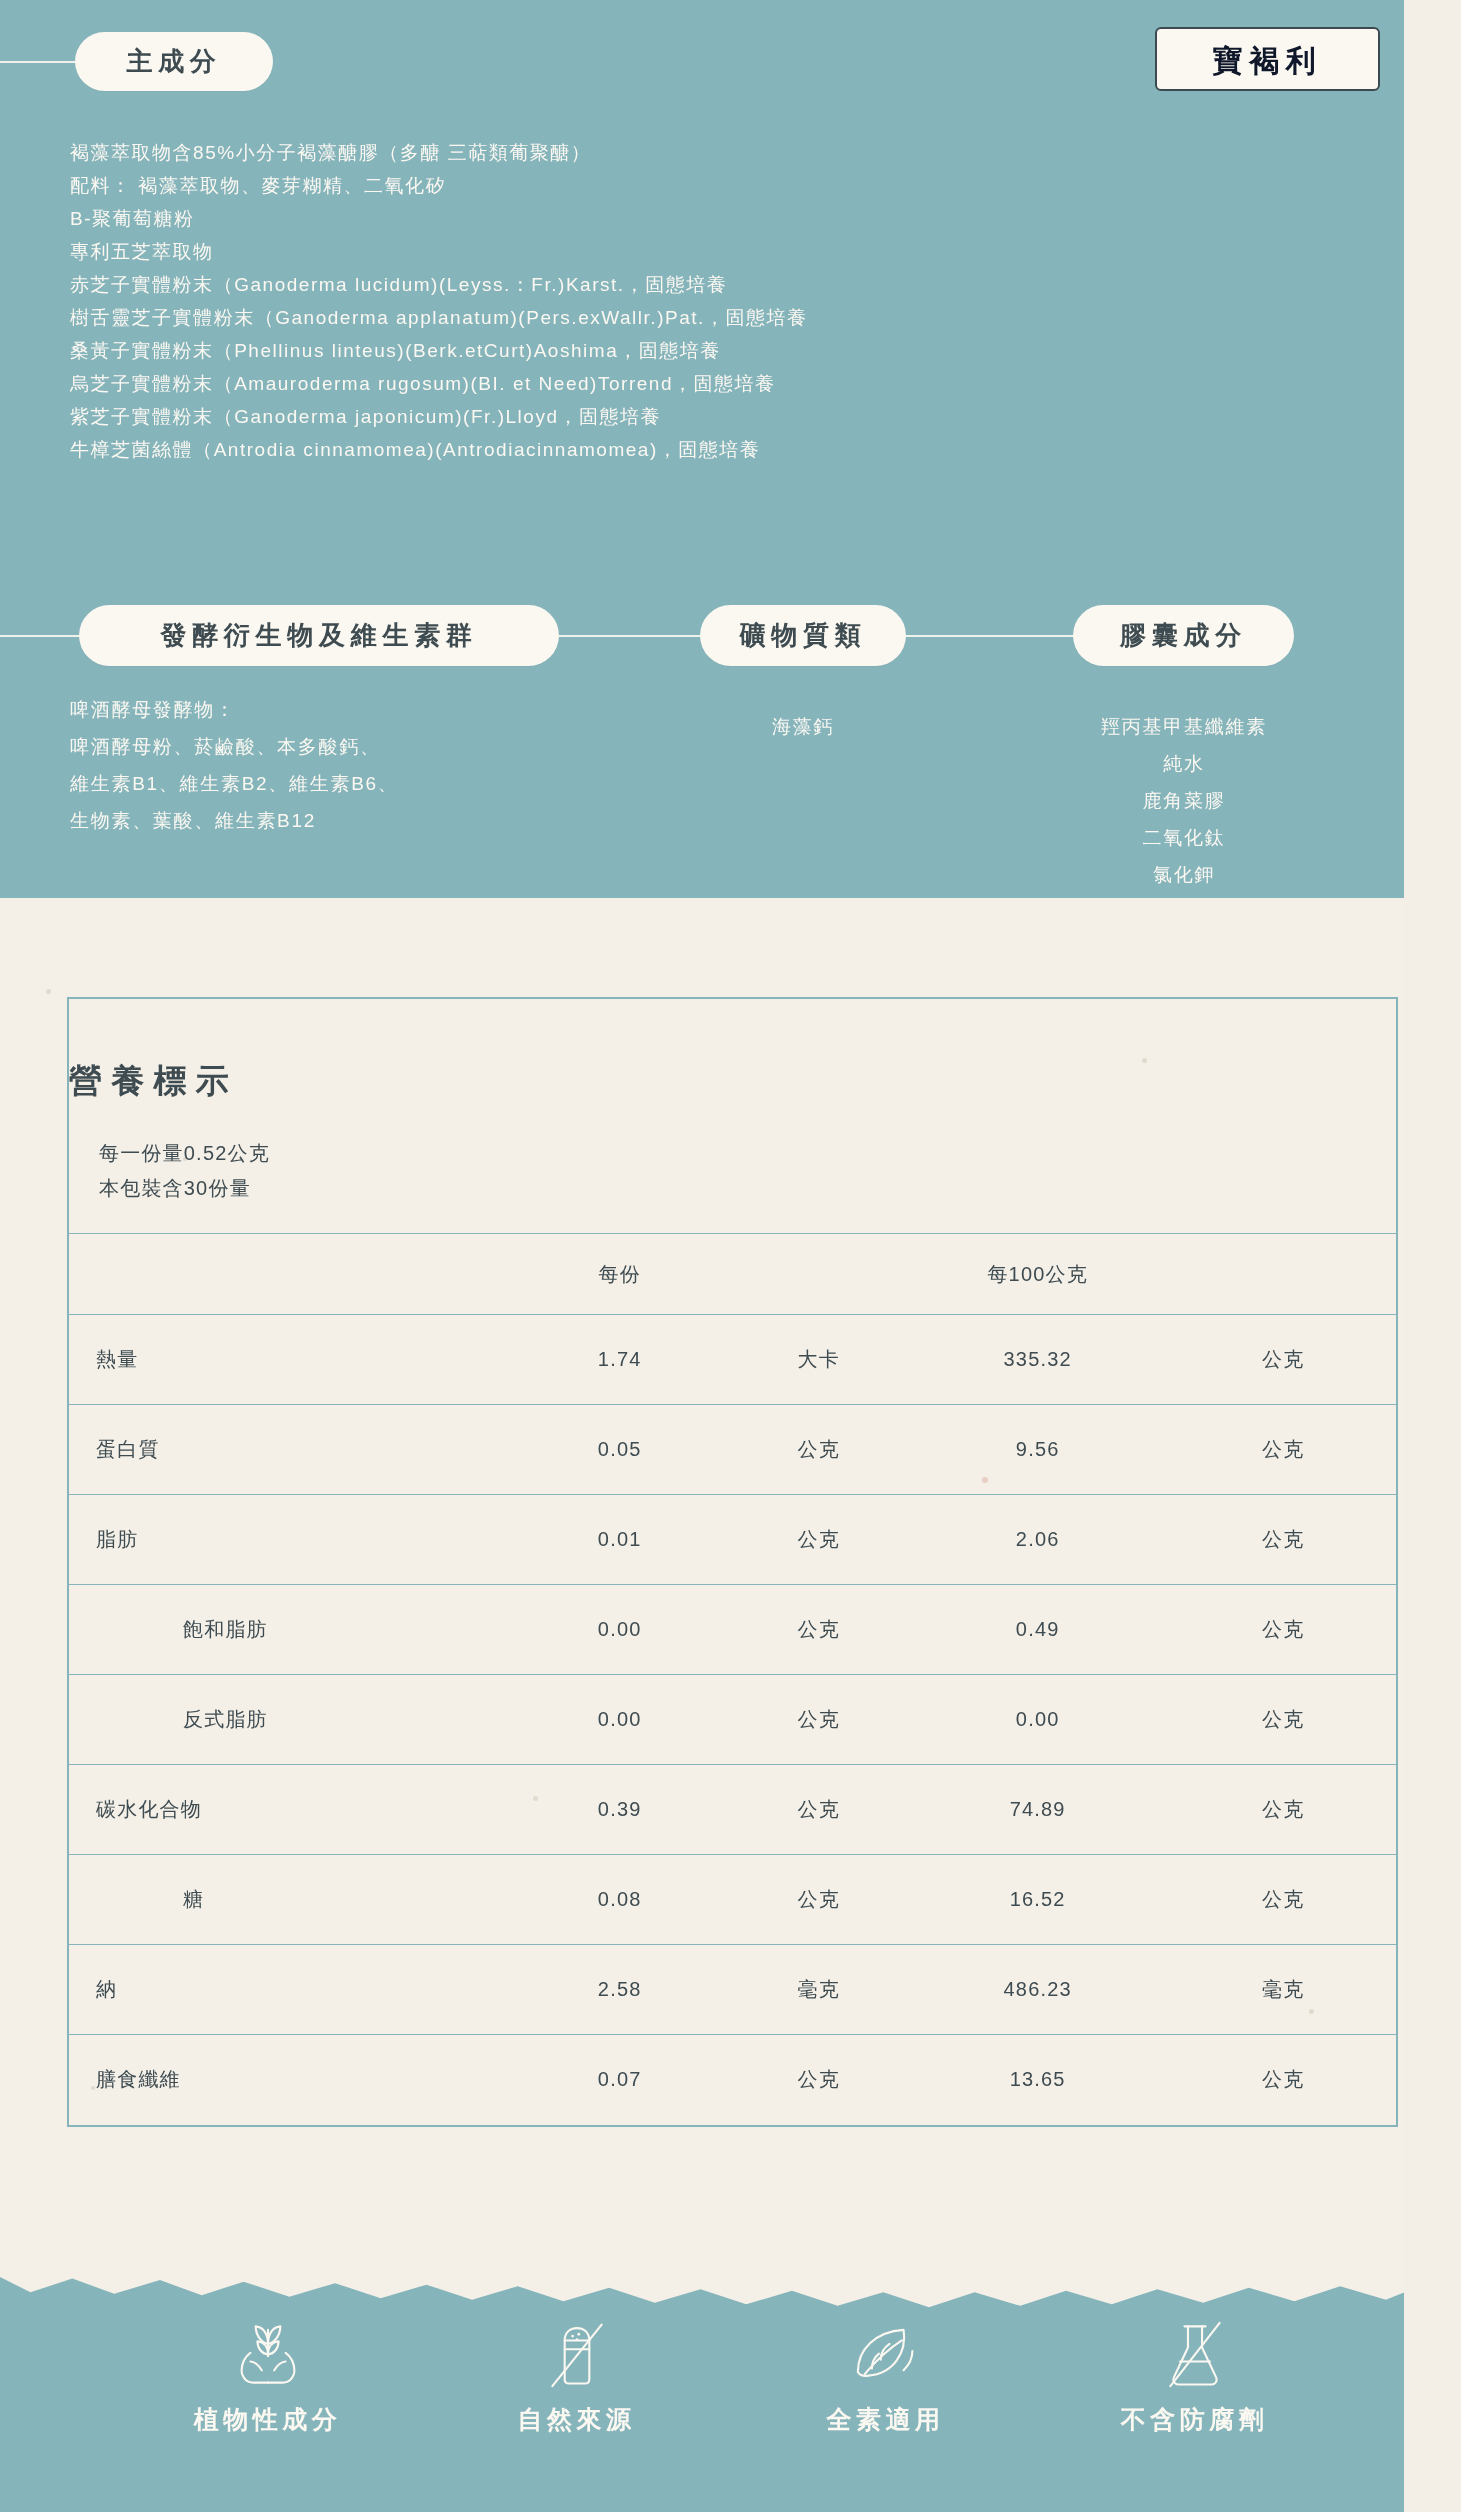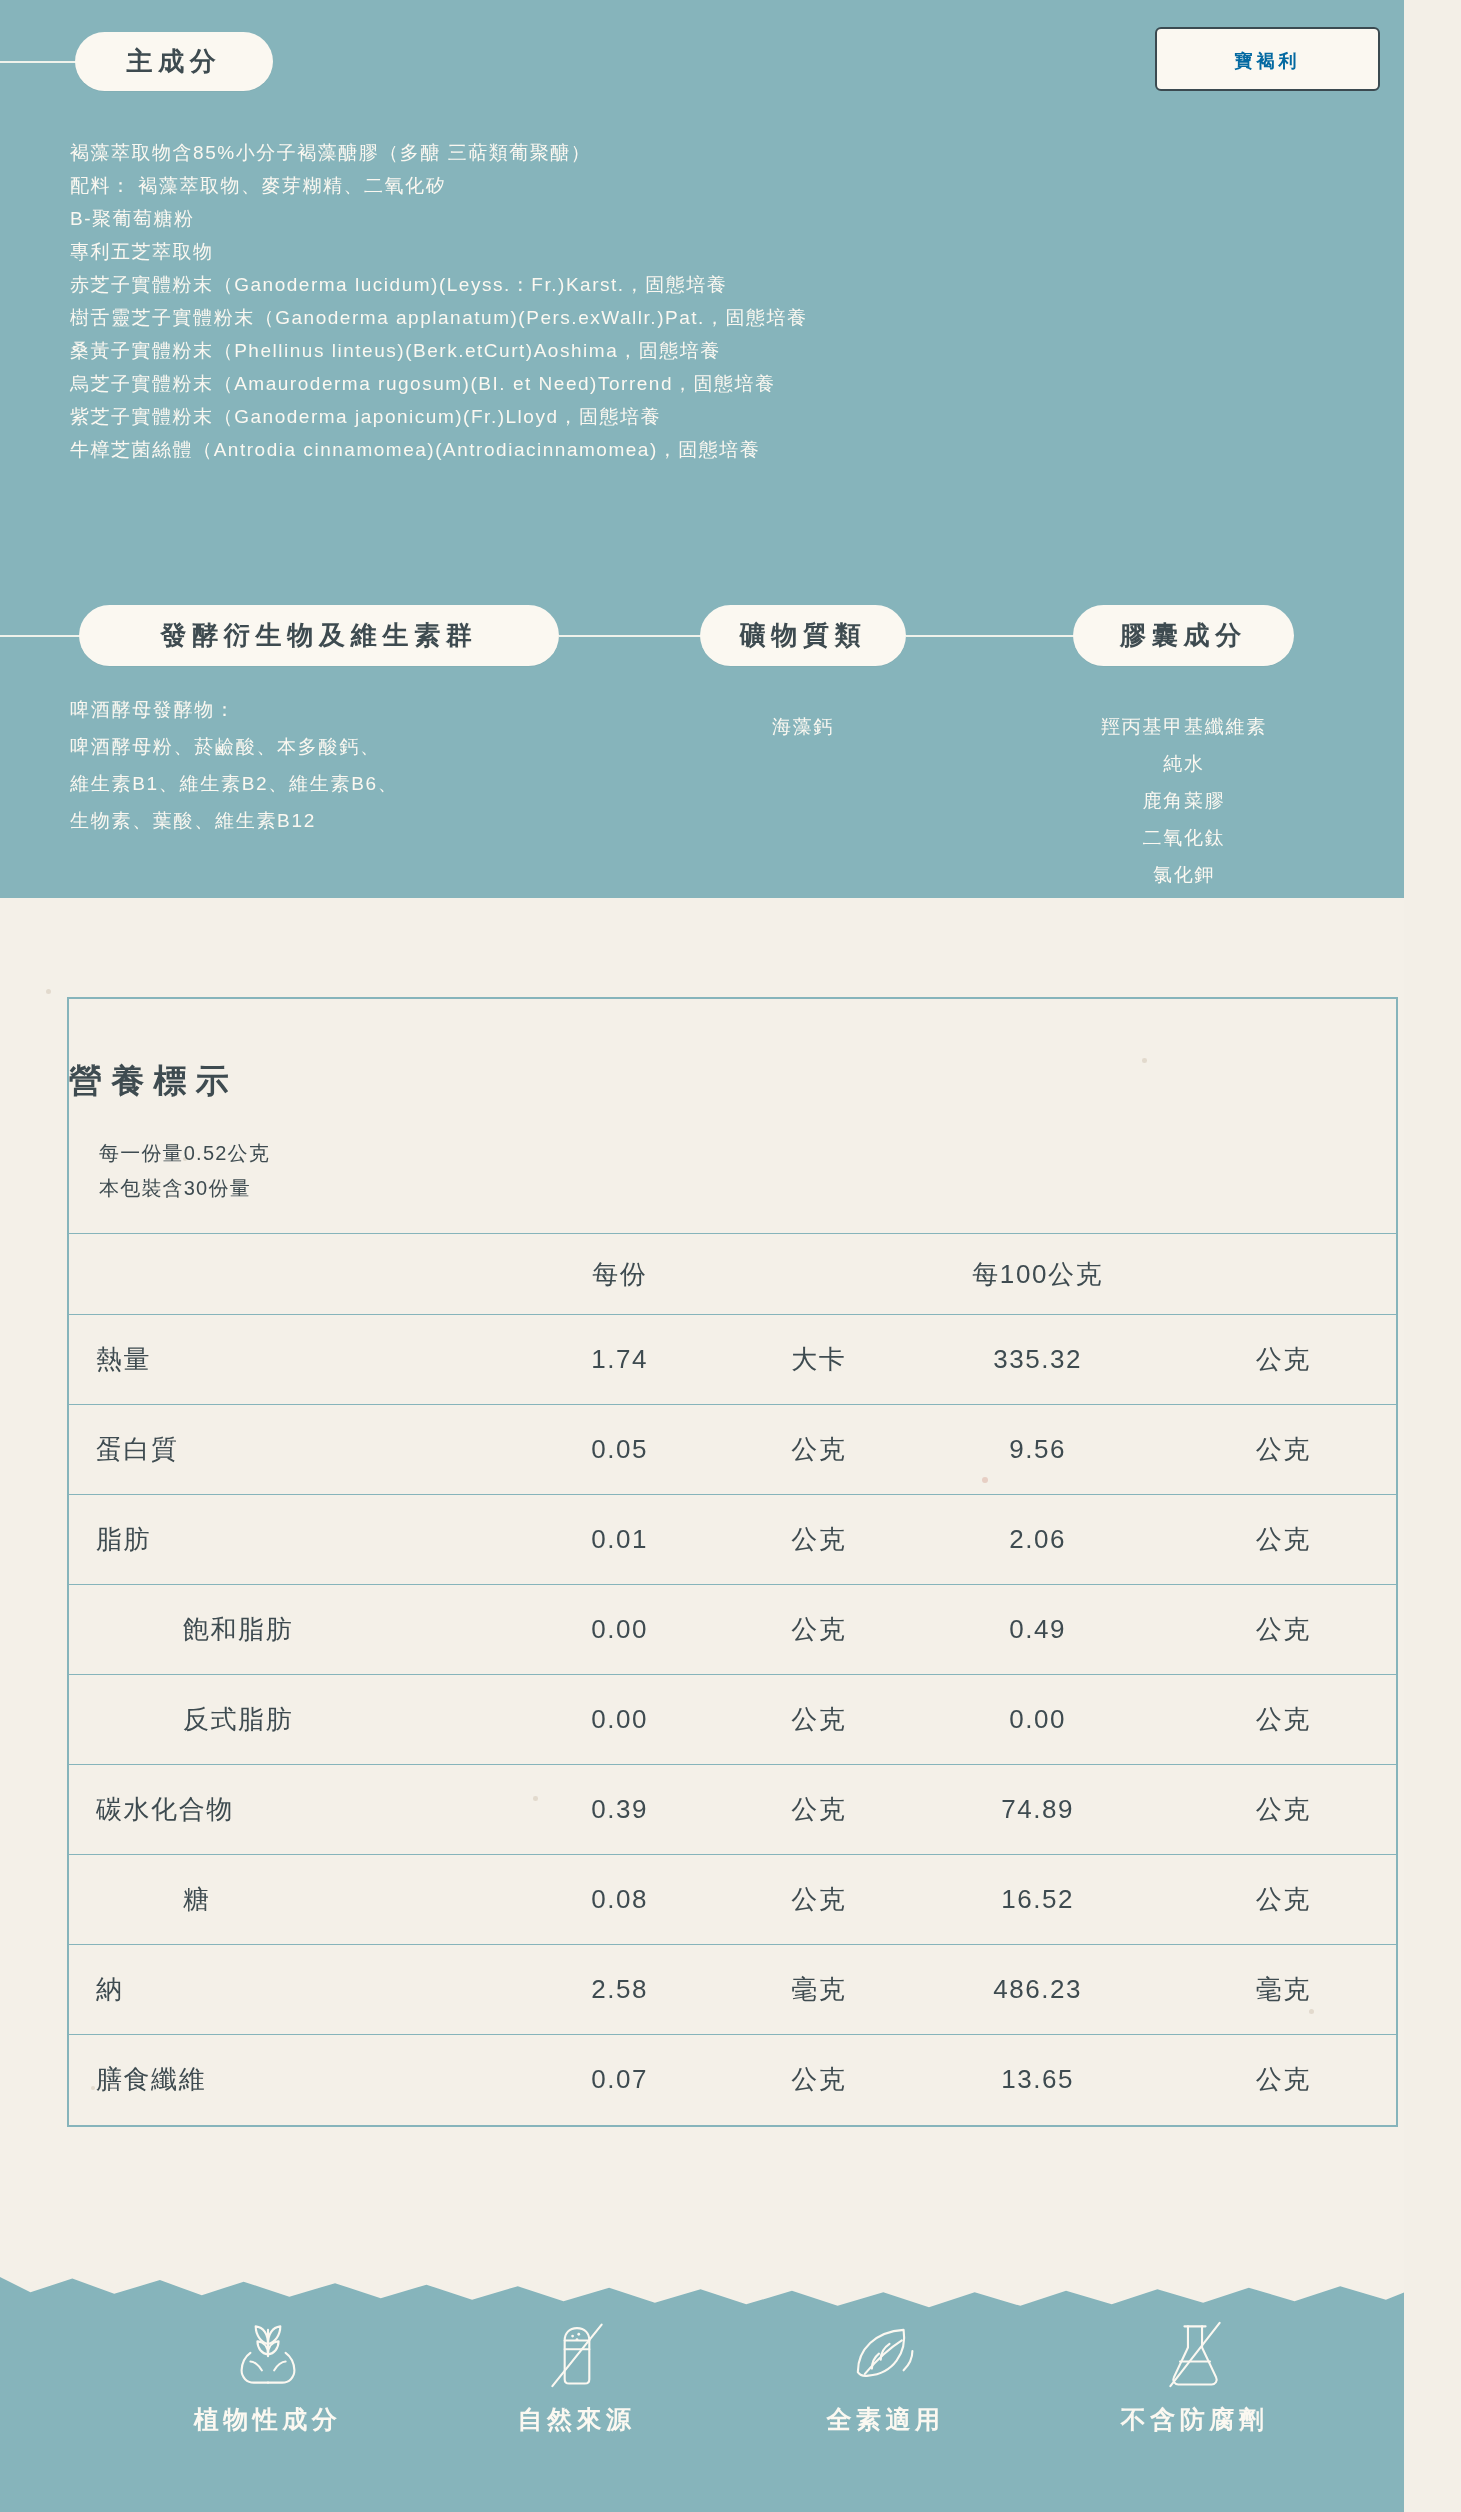--- a/index.html
+++ b/index.html
@@ -55,22 +55,22 @@
 
   #brand-box {
     position: absolute;
     right: 82px; top: 27px;
     width: 225px; height: 64px;
     line-height: 64px;
     text-align: center;
     border: 2.3px solid #3b4a50;
     border-radius: 6px;
     background: #fbf8f1;
-    color: #0369a1;
-    font-size: 18px;
+    color: #0f172a;
+    font-size: 30px;
     letter-spacing: 0.22em;
     font-weight: bold;
   }
 
   .pill-line {
     position: absolute;
     height: 1.5px;
     background: #fbf8f1;
     opacity: 0.9;
   }
@@ -173,21 +173,21 @@
     color: #3e4b50;
     font-size: 20px;
     line-height: 35px;
     letter-spacing: 0.06em;
     margin-bottom: 27px;
   }
   table.nutri {
     width: 100%;
     border-collapse: collapse;
     color: #3e4b50;
-    font-size: 26px;
+    font-size: 20px;
     letter-spacing: 0.06em;
   }
   table.nutri th, table.nutri td {
     border-top: 1.5px solid #86b4bb;
     padding: 0;
     height: 90px;
     font-weight: normal;
     vertical-align: middle;
   }
   table.nutri thead th { height: 81px; }

